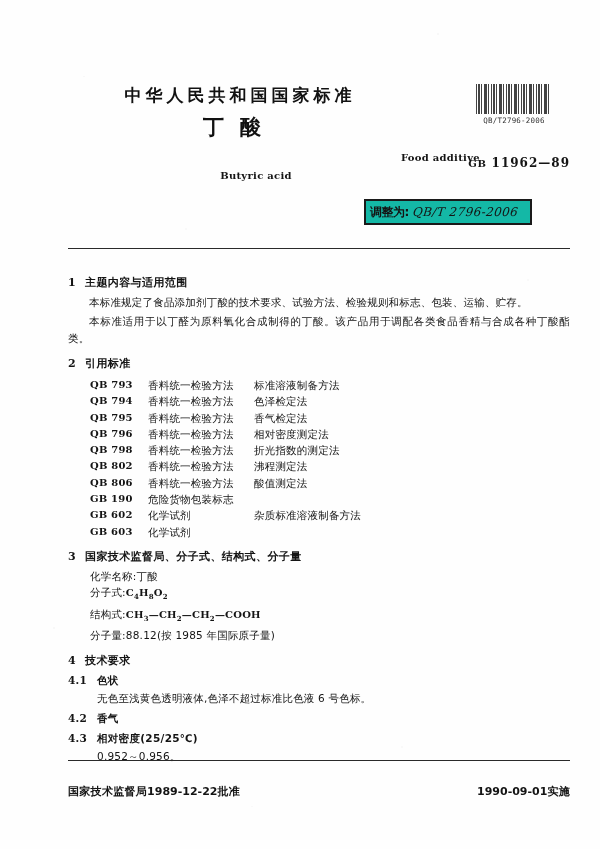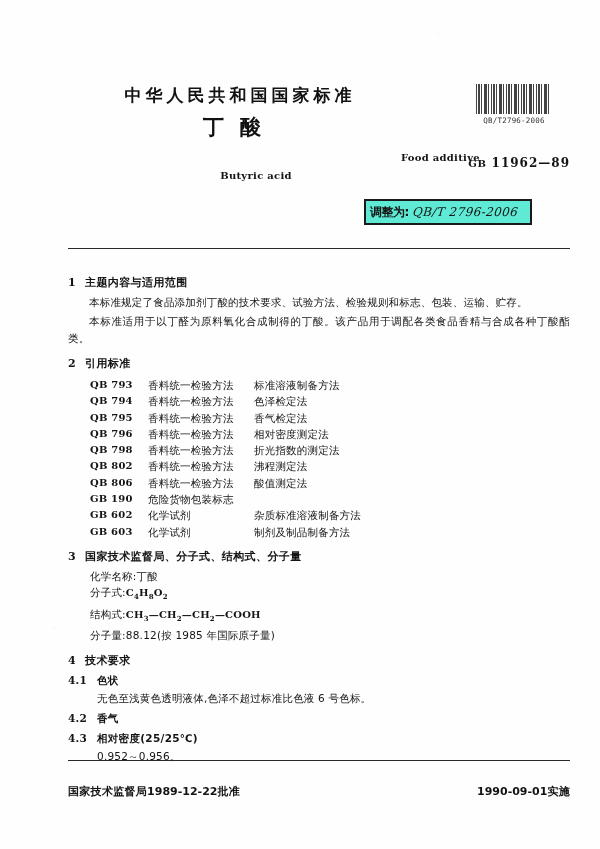--- a/index.html
+++ b/index.html
@@ -130,21 +130,21 @@
     position: absolute;
     left: 364px;
     top: 115px;
     width: 168px;
     height: 26px;
     border: 2px solid #1a1a1a;
     display: flex;
     align-items: center;
     padding: 4px 4px;
     box-sizing: border-box;
-    background: #5eead4;
+    background: #14b8a6;
   }
   .stamp-label {
     font-size: 12px;
     font-weight: bold;
     letter-spacing: -.5px;
     white-space: nowrap;
   }
   .stamp-hand {
     font-family: "DejaVu Serif", "Liberation Serif", serif;
     font-style: italic;
@@ -365,21 +365,20 @@
         <span class="ref-method"></span>
       </div>
       <div class="ref-row">
         <span class="ref-code">GB 602</span>
         <span class="ref-title">化学试剂</span>
         <span class="ref-method">杂质标准溶液制备方法</span>
       </div>
       <div class="ref-row">
         <span class="ref-code">GB 603</span>
         <span class="ref-title">化学试剂</span>
-        <span class="ref-method">制剂及制品制备方法</span>
       </div>
     </div>
 
     <div class="sec-head">
       <span class="num">3</span><span>国家技术监督局、分子式、结构式、分子量</span>
     </div>
     <div class="chem-list">
       <div class="chem-row">
         <span>化学名称:</span><span>丁酸</span>
       </div>

